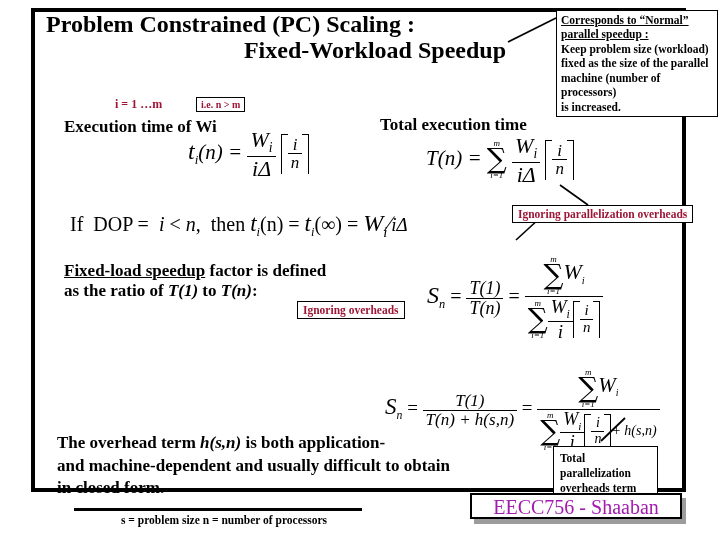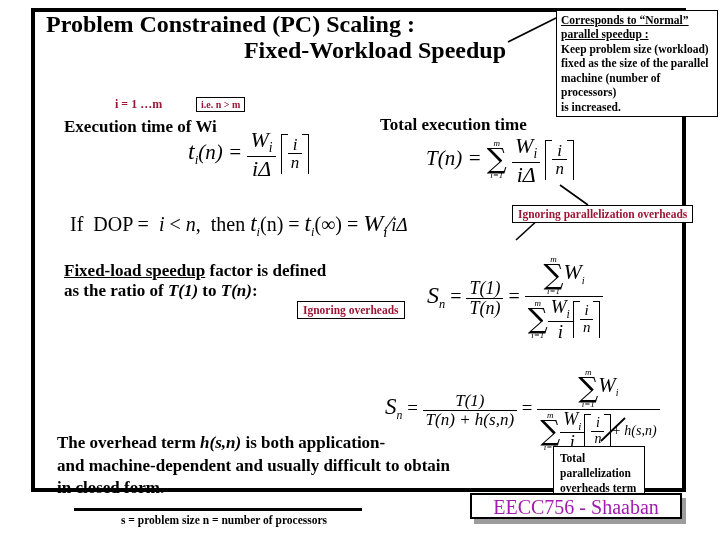--- a/index.html
+++ b/index.html
@@ -235,21 +235,21 @@
       </span>
     </span>
   </div>
 
   <div class="abs body-txt" style="left:57px;top:432px;line-height:1.33;">
     <div><span>The overhead term </span><i><span>h(s,n)</span></i><span>  is both application-</span></div>
     <div>and machine-dependent and usually difficult to obtain</div>
     <div>in closed form.</div>
   </div>
 
-  <div class="abs notebox" style="left:553px;top:446px;width:92px;">
+  <div class="abs notebox" style="left:553px;top:446px;width:105px;">
     <span>Total parallelization</span><br>
     <span>overheads term</span>
   </div>
 
   <div class="footer-shadow" style="left:474px;top:498px;width:212px;height:26px;"></div>
   <div class="footer-box" style="left:470px;top:493px;width:212px;height:26px;font-size:20px;line-height:24px;">EECC756 - Shaaban</div>
   <div class="footer-sub" style="left:470px;top:522px;width:212px;">#14  lec #9   Spring2013  4-23-2013</div>
 
   <div class="hr-black" style="left:74px;top:508px;width:288px;height:3px;"></div>
   <div class="abs" style="left:74px;top:514px;width:300px;font-family:'Liberation Serif',serif;font-weight:bold;font-size:11.5px;color:#000;text-align:center;">s = problem size   n = number of processors</div>

